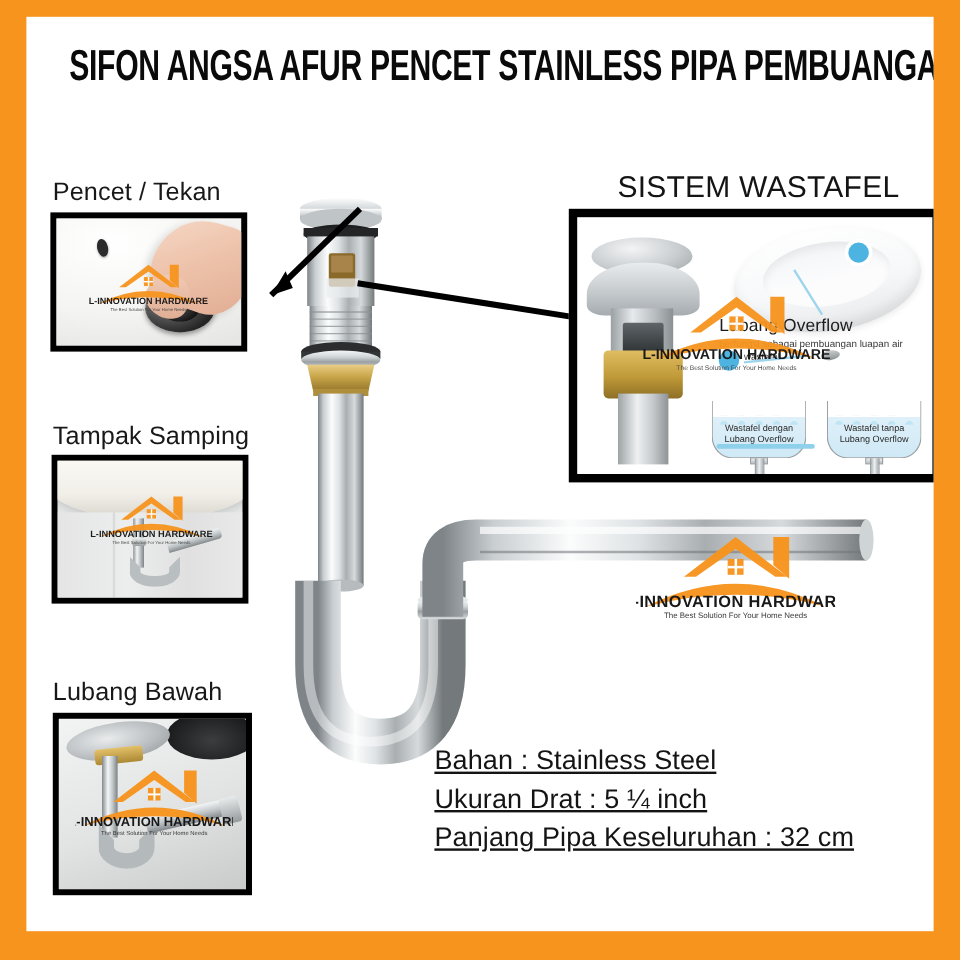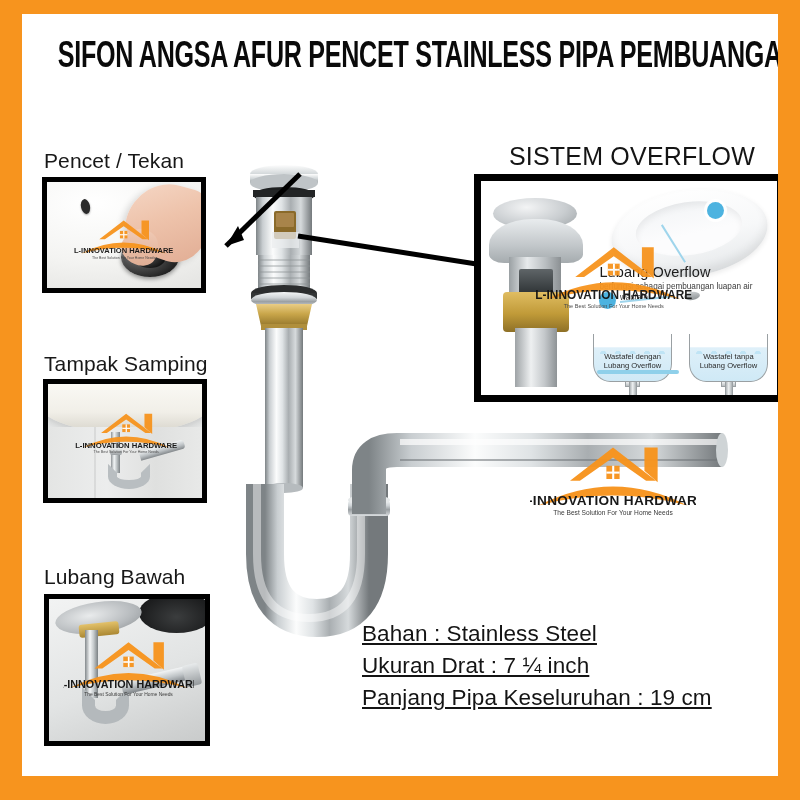--- a/index.html
+++ b/index.html
@@ -480,21 +480,21 @@
           <rect x="99" y="36" width="2.5" height="16" fill="#fff"></rect>
           <rect x="92" y="43" width="16" height="2.5" fill="#fff"></rect>
           <path d="M138 14 L154 14 L154 56 L138 42 Z" fill="#F7941E"></path>
           <path d="M10 84 Q100 38 190 84 Q100 60 10 84 Z" fill="#F7941E"></path>
           <text x="100" y="84" text-anchor="middle" font-family="Liberation Sans, sans-serif" font-size="16.5" font-weight="bold" fill="#111">L-INNOVATION HARDWARE</text>
           <text x="100" y="96" text-anchor="middle" font-family="Liberation Sans, sans-serif" font-size="7.5" fill="#333">The Best Solution For Your Home Needs</text>
         </svg>
       </div>
     </div>
 
-    <div class="of-title">SISTEM OVERFLOW</div>
+    <div class="of-title">SISTEM WASTAFEL</div>
 
     <div class="of-frame">
 
       <div class="of-valve">
         <div class="of-valve-cap"></div>
         <div class="of-valve-body"></div>
         <div class="of-valve-mid"></div>
         <div class="of-valve-slot"></div>
         <div class="of-valve-brass"></div>
         <div class="of-valve-tail"></div>
@@ -539,18 +539,18 @@
           <path d="M138 14 L154 14 L154 56 L138 42 Z" fill="#F7941E"></path>
           <path d="M10 84 Q100 38 190 84 Q100 60 10 84 Z" fill="#F7941E"></path>
           <text x="100" y="84" text-anchor="middle" font-family="Liberation Sans, sans-serif" font-size="16" font-weight="bold" fill="#111">L-INNOVATION HARDWARE</text>
           <text x="100" y="96" text-anchor="middle" font-family="Liberation Sans, sans-serif" font-size="7.5" fill="#444">The Best Solution For Your Home Needs</text>
         </svg>
       </div>
     </div>
 
     <div class="specs">
       <div>Bahan : Stainless Steel</div>
-      <div>Ukuran Drat : 7 ¼ inch</div>
-      <div>Panjang Pipa Keseluruhan : 19 cm</div>
+      <div>Ukuran Drat : 5 ¼ inch</div>
+      <div>Panjang Pipa Keseluruhan : 32 cm</div>
     </div>
 
   </div>
 </div>
 
 </body></html>

